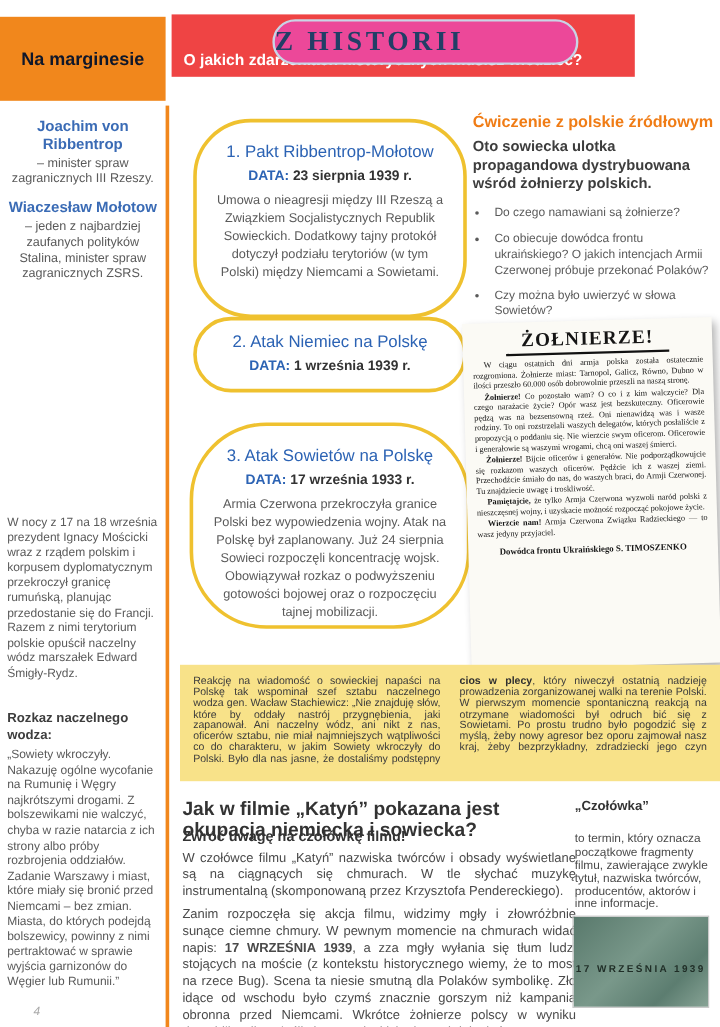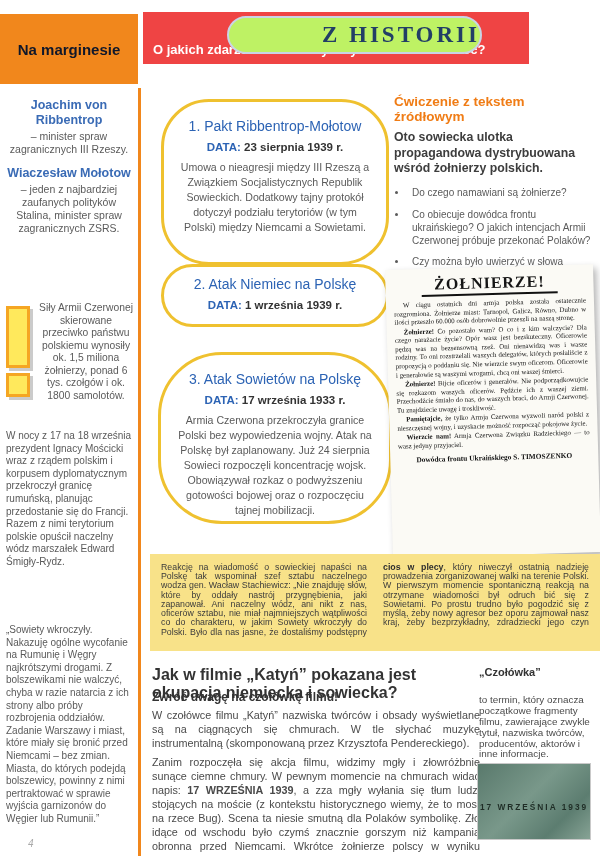--- a/index.html
+++ b/index.html
@@ -26,23 +26,23 @@
            color:#5a5a5a;}
   .sb-order-h{position:absolute;left:6px;top:592px;width:128px;font-size:11px;font-weight:bold;
               color:#3d3d3d;line-height:1.3;}
   .sb-order-q{position:absolute;left:6px;top:624px;width:128px;font-size:10px;line-height:1.26;
               color:#5a5a5a;}
   .pagenum{position:absolute;left:28px;top:838px;font-size:10px;color:#aaa;font-style:italic;}
 
   
   .banner{position:absolute;left:143px;top:12px;width:386px;height:52px;background:#ef4444;}
   .banner-sub{position:absolute;left:10px;bottom:7px;color:#fff;font-weight:bold;font-size:13px;}
-  .pill{position:absolute;left:227px;top:16px;width:251px;height:34px;background:#bef264;
+  .pill{position:absolute;left:227px;top:16px;width:251px;height:34px;background:#ec4899;
         border:2px solid #c9d4e6;border-radius:20px;display:flex;align-items:center;
-        justify-content:flex-end;}
+        justify-content:flex-start;}
   .pill-t{font-family:"Liberation Serif",serif;font-size:23px;font-weight:600;color:#223E66;
           letter-spacing:3px;}
 
   
   .evbox{position:absolute;background:#fff;border:3px solid #EFC12F;text-align:center;}
   .ev1{left:161px;top:99px;width:222px;height:160px;border-radius:48px;}
   .ev2{left:161px;top:264px;width:222px;height:57px;border-radius:32px;}
   .ev3{left:158px;top:352px;width:228px;height:166px;border-radius:64px;}
   .ev-title{color:#2C63B4;font-weight:normal;font-size:14px;margin-top:16px;}
   .ev2 .ev-title{margin-top:9px;}
@@ -101,29 +101,23 @@
 
   <div class="bio bio2">
     <div class="bio-name">Wiaczesław Mołotow</div>
     <div class="bio-desc">– jeden z najbardziej zaufanych polityków Stalina, minister spraw zagranicznych ZSRS.</div>
   </div>
   <div class="bio bio1">
     <div class="bio-name">Joachim von Ribbentrop</div>
     <div class="bio-desc">– minister spraw zagranicznych III Rzeszy.</div>
   </div>
 
-  <div class="fact">
-    <div class="excl">
-      <div class="excl-bar"></div>
-      <div class="excl-dot"></div>
-    </div>
-    <div class="fact-text">Siły Armii Czerwonej skierowane przeciwko państwu polskiemu wynosiły ok. 1,5 miliona żołnierzy, ponad 6 tys. czołgów i ok. 1800 samolotów.</div>
-  </div>
 
   <div class="sb-note">W nocy z 17 na 18 września prezydent Ignacy Mościcki wraz z rządem polskim i korpusem dyplomatycznym przekroczył granicę rumuńską, planując przedostanie się do Francji. Razem z nimi terytorium polskie opuścił naczelny wódz marszałek Edward Śmigły-Rydz.</div>
+  <div class="sb-order-h">Rozkaz naczelnego wodza:</div>
   <div class="sb-order-q">„Sowiety wkroczyły. Nakazuję ogólne wycofanie na Rumunię i Węgry najkrótszymi drogami. Z bolszewikami nie walczyć, chyba w razie natarcia z ich strony albo próby rozbrojenia oddziałów. Zadanie Warszawy i miast, które miały się bronić przed Niemcami – bez zmian. Miasta, do których podejdą bolszewicy, powinny z nimi pertraktować w sprawie wyjścia garnizonów do Węgier lub Rumunii.”</div>
   <div class="pagenum">4</div>
 
   <div class="banner">
     <div class="banner-sub">O jakich zdarzeniach historycznych musisz wiedzieć?</div>
   </div>
   <div class="pill">
     <span class="pill-t">Z HISTORII</span>
   </div>
 
@@ -147,21 +141,21 @@
   <div class="evbox ev3">
     <div class="ev-title">3. Atak Sowietów na Polskę</div>
     <div class="ev-date">
       <span class="lbl">DATA:</span>
       <span>17 września 1933 r.</span>
     </div>
     <div class="ev-body">Armia Czerwona przekroczyła granice Polski bez wypowiedzenia wojny. Atak na Polskę był zaplanowany. Już 24 sierpnia Sowieci rozpoczęli koncentrację wojsk. Obowiązywał rozkaz o podwyższeniu gotowości bojowej oraz o rozpoczęciu tajnej mobilizacji.</div>
   </div>
 
   <div class="exercise">
-    <div class="ex-h">Ćwiczenie z tekstem źródłowym</div>
+    <div class="ex-h">Ćwiczenie z polskie źródłowym</div>
     <div class="ex-intro">Oto sowiecka ulotka propagandowa dystrybuowana wśród żołnierzy polskich.</div>
     <ul class="ex-list">
       <li>Do czego namawiani są żołnierze?</li>
       <li>Co obiecuje dowódca frontu ukraińskiego? O jakich intencjach Armii Czerwonej próbuje przekonać Polaków?</li>
       <li>Czy można było uwierzyć w słowa Sowietów?</li>
     </ul>
   </div>
 
   <div class="leaflet">
     <div class="lf-title">ŻOŁNIERZE!</div>

